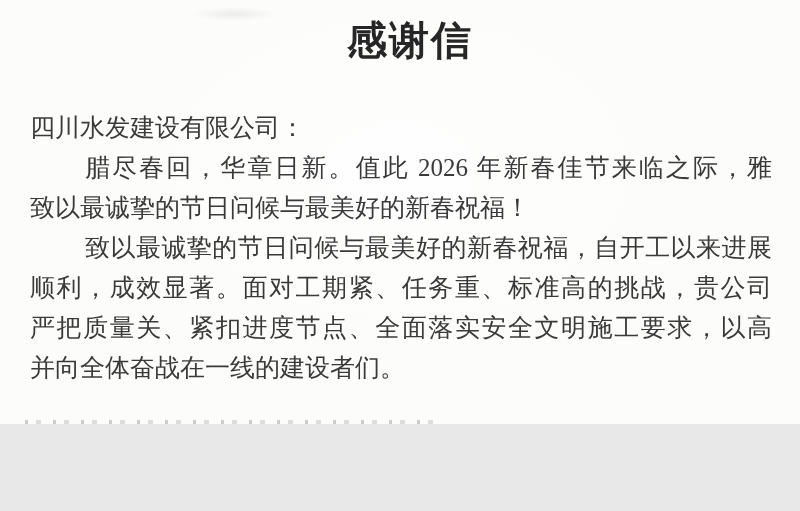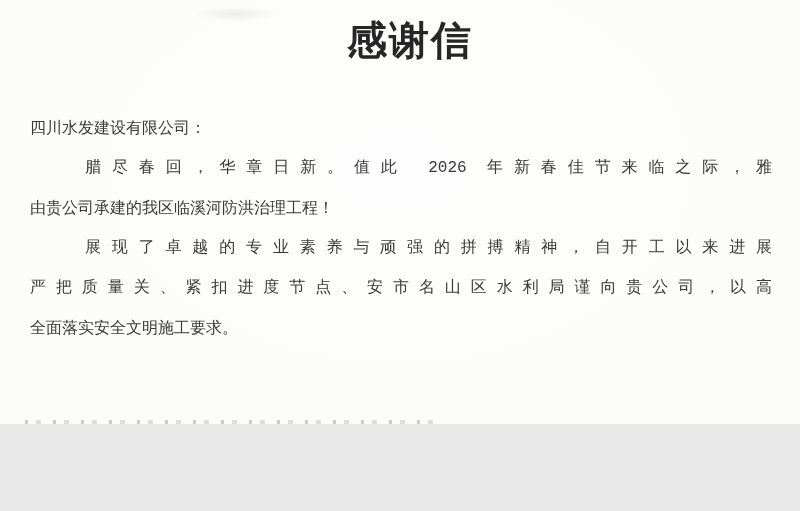--- a/index.html
+++ b/index.html
@@ -30,28 +30,27 @@
   }
   .bodytext {
     position: absolute;
     left: 30px;
     top: 108px;
     width: 742px;
   }
   .line {
     height: 40px;
     line-height: 40px;
-    font-size: 16px;
+    font-size: 25px;
     color: #3a3a3a;
     text-align: justify;
     overflow: hidden;
   }
   .line.fill {
     text-align-last: justify;
-    font-family: Liberation Mono, monospace;
   }
   .line.indent {
     text-indent: 55px;
   }
   
   .cutoff-artifact {
     position: absolute;
     left: 25px;
     bottom: 0;
     width: 408px;
@@ -68,20 +67,21 @@
 </style>
 </head>
 <body>
 
 <div class="page">
   <h1 class="title">感谢信</h1>
 
   <div class="bodytext">
     <div class="line">四川水发建设有限公司：</div>
     <div class="line indent fill">腊尽春回，华章日新。值此 2026 年新春佳节来临之际，雅</div>
-    <div class="line">由贵公司承建的我区临溪河防洪治理工程！</div>
-    <div class="line indent fill">展现了卓越的专业素养与顽强的拼搏精神，自开工以来进展</div>
-    <div class="line fill">严把质量关、紧扣进度节点、安市名山区水利局谨向贵公司，以高</div>
-    <div class="line">全面落实安全文明施工要求。</div>
+    <div class="line">致以最诚挚的节日问候与最美好的新春祝福！</div>
+    <div class="line indent fill">致以最诚挚的节日问候与最美好的新春祝福，自开工以来进展</div>
+    <div class="line fill">顺利，成效显著。面对工期紧、任务重、标准高的挑战，贵公司</div>
+    <div class="line fill">严把质量关、紧扣进度节点、全面落实安全文明施工要求，以高</div>
+    <div class="line">并向全体奋战在一线的建设者们。</div>
   </div>
 
   <div class="cutoff-artifact"></div>
 </div>
 
 </body></html>

